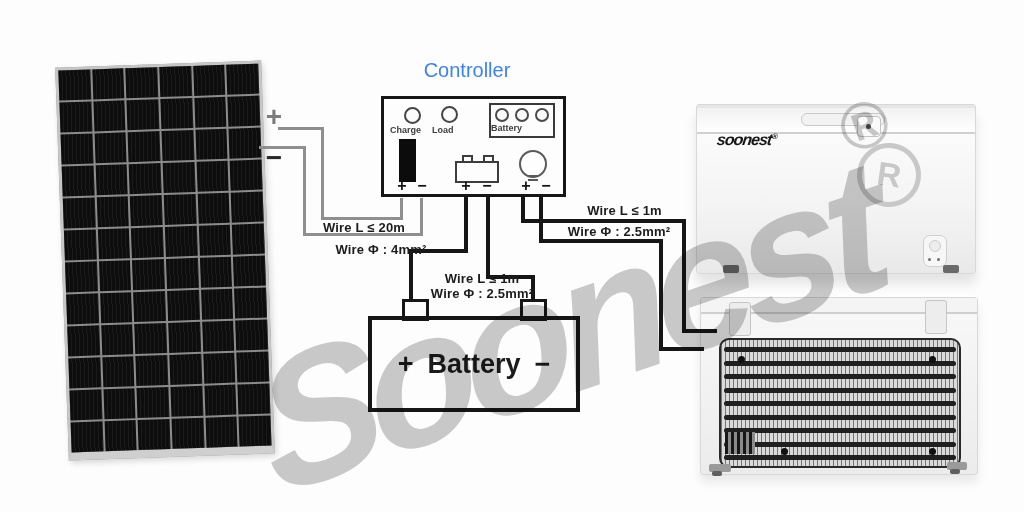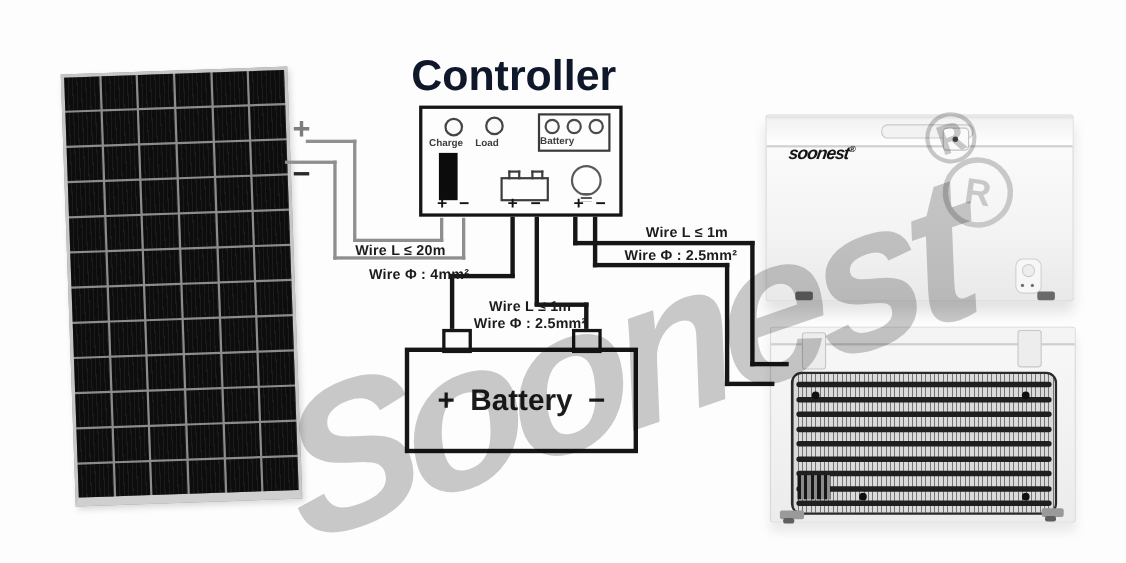--- a/index.html
+++ b/index.html
@@ -9,21 +9,21 @@
   }
   
   .wg{position:absolute;background:#8f8f8f;z-index:10;}
   .wb{position:absolute;background:#161616;z-index:10;}
   
   .lbl{position:absolute;z-index:12;font-size:13px;font-weight:bold;color:#1c1c1c;
        text-align:center;white-space:nowrap;letter-spacing:.2px;}
   
   .ctrl-title{position:absolute;left:367px;top:52px;width:200px;height:36px;z-index:12;
        display:flex;align-items:center;justify-content:center;
-       font-size:39px;font-weight:bold;color:#0f172a;}
+       font-size:20px;font-weight:normal;color:#3b82f6;}
   .ctrl-box{position:absolute;left:381px;top:96px;width:179px;height:95px;
        border:3px solid #161616;background:transparent;z-index:11;}
   .led{position:absolute;width:13px;height:13px;border:2px solid #454545;border-radius:50%;
        background:#fbfbfb;z-index:12;}
   .minilbl{position:absolute;z-index:12;font-size:9px;font-weight:bold;color:#3d3d3d;text-align:left;}
   .subbox{position:absolute;left:489px;top:103px;width:62px;height:31px;
        border:2px solid #3a3a3a;z-index:12;}
   .subbox .sled{position:absolute;top:3px;width:10px;height:10px;border:2px solid #4a4a4a;
        border-radius:50%;background:#fbfbfb;}
   .solar-sym{position:absolute;left:399px;top:139px;width:17px;height:43px;background:#0c0c0c;z-index:12;}

